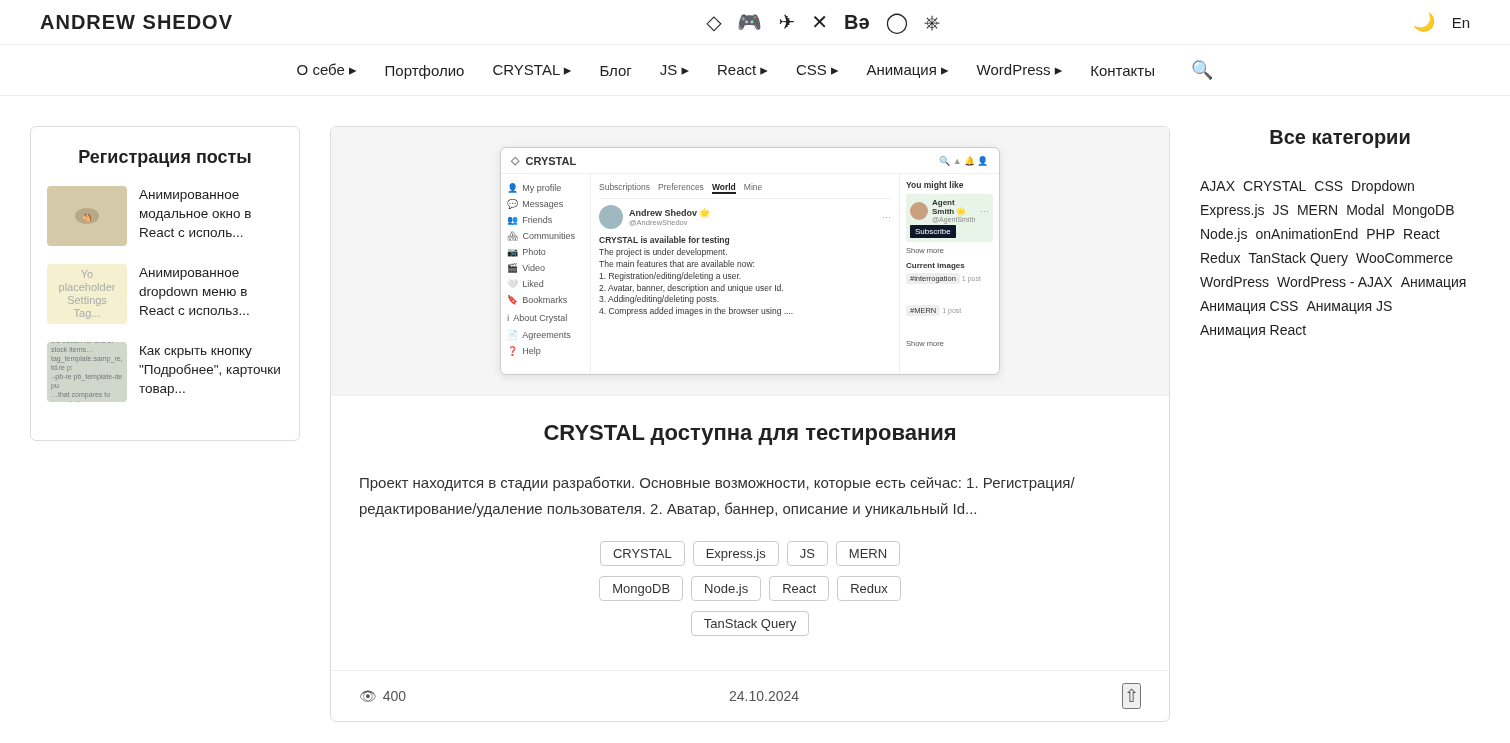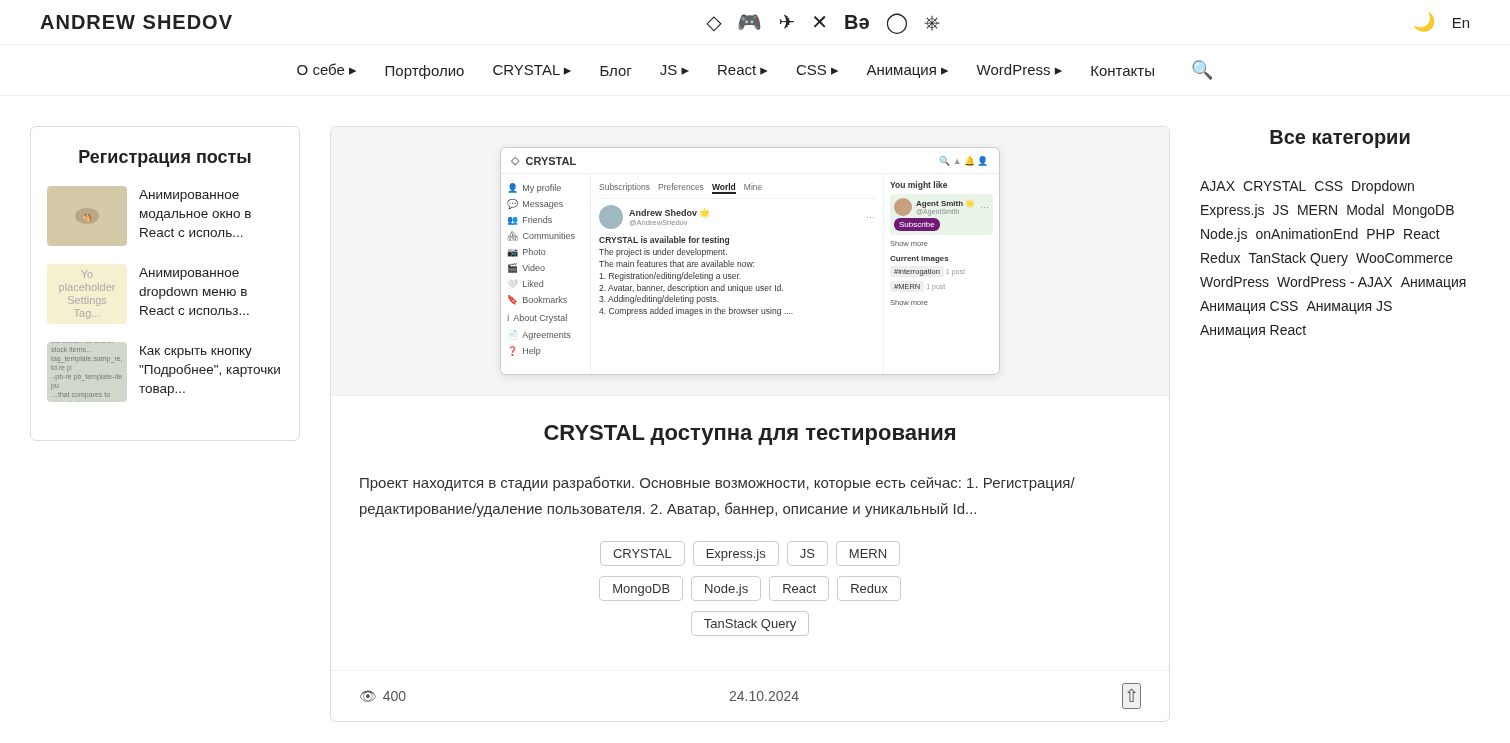--- a/index.html
+++ b/index.html
@@ -56,25 +56,25 @@
     .mock-main { display: flex; height: 200px; }
     .mock-sidebar { width: 90px; border-right: 1px solid #eee; padding: 6px; font-size: 9px; }
     .mock-sidebar-item { padding: 3px 0; color: #555; display: flex; align-items: center; gap: 4px; }
     .mock-content { flex: 1; padding: 8px; font-size: 9px; overflow: hidden; }
     .mock-tabs { display: flex; gap: 8px; border-bottom: 1px solid #eee; padding-bottom: 4px; margin-bottom: 6px; font-size: 8.5px; color: #666; }
     .mock-tab-active { font-weight: 700; color: #222; border-bottom: 2px solid #222; }
     .mock-post-header { display: flex; align-items: center; gap: 6px; margin-bottom: 6px; }
     .mock-avatar { width: 24px; height: 24px; border-radius: 50%; background: #ccc; }
     .mock-post-name { font-weight: 600; font-size: 9px; }
     .mock-post-text { font-size: 8.5px; line-height: 1.4; color: #333; margin-bottom: 6px; }
-    .mock-right-panel { width: 116px; border-left: 1px solid #eee; padding: 6px; font-size: 8.5px; }
+    .mock-right-panel { width: 100px; border-left: 1px solid #eee; padding: 6px; font-size: 8.5px; }
     .mock-agent-box { background: #e8f4e8; padding: 4px; border-radius: 3px; margin-bottom: 4px; }
-    .mock-subscribe { background: #701a75; color: #fff; font-size: 8px; padding: 2px 5px; border-radius: 6px; display: inline-block; margin-top: 2px; }
+    .mock-subscribe { background: #0f172a; color: #fff; font-size: 8px; padding: 2px 5px; border-radius: 1px; display: inline-block; margin-top: 2px; }
     .mock-topics { margin-top: 4px; }
-    .mock-topic-tag { background: #eee; border-radius: 2px; padding: 1px 4px; font-size: 7.5px; margin-bottom: 2px; display: inline-block; }
+    .mock-topic-tag { background: #eee; border-radius: 2px; padding: 1px 4px; font-size: 7.5px; margin-bottom: 19px; display: inline-block; }
   </style>
 </head>
 <body>
 
 <div class="top-bar">
   <span class="site-title">ANDREW SHEDOV</span>
   <div class="top-icons">
     <span title="Diamond">◇</span>
     <span title="Discord">🎮</span>
     <span title="Telegram">✈</span>

